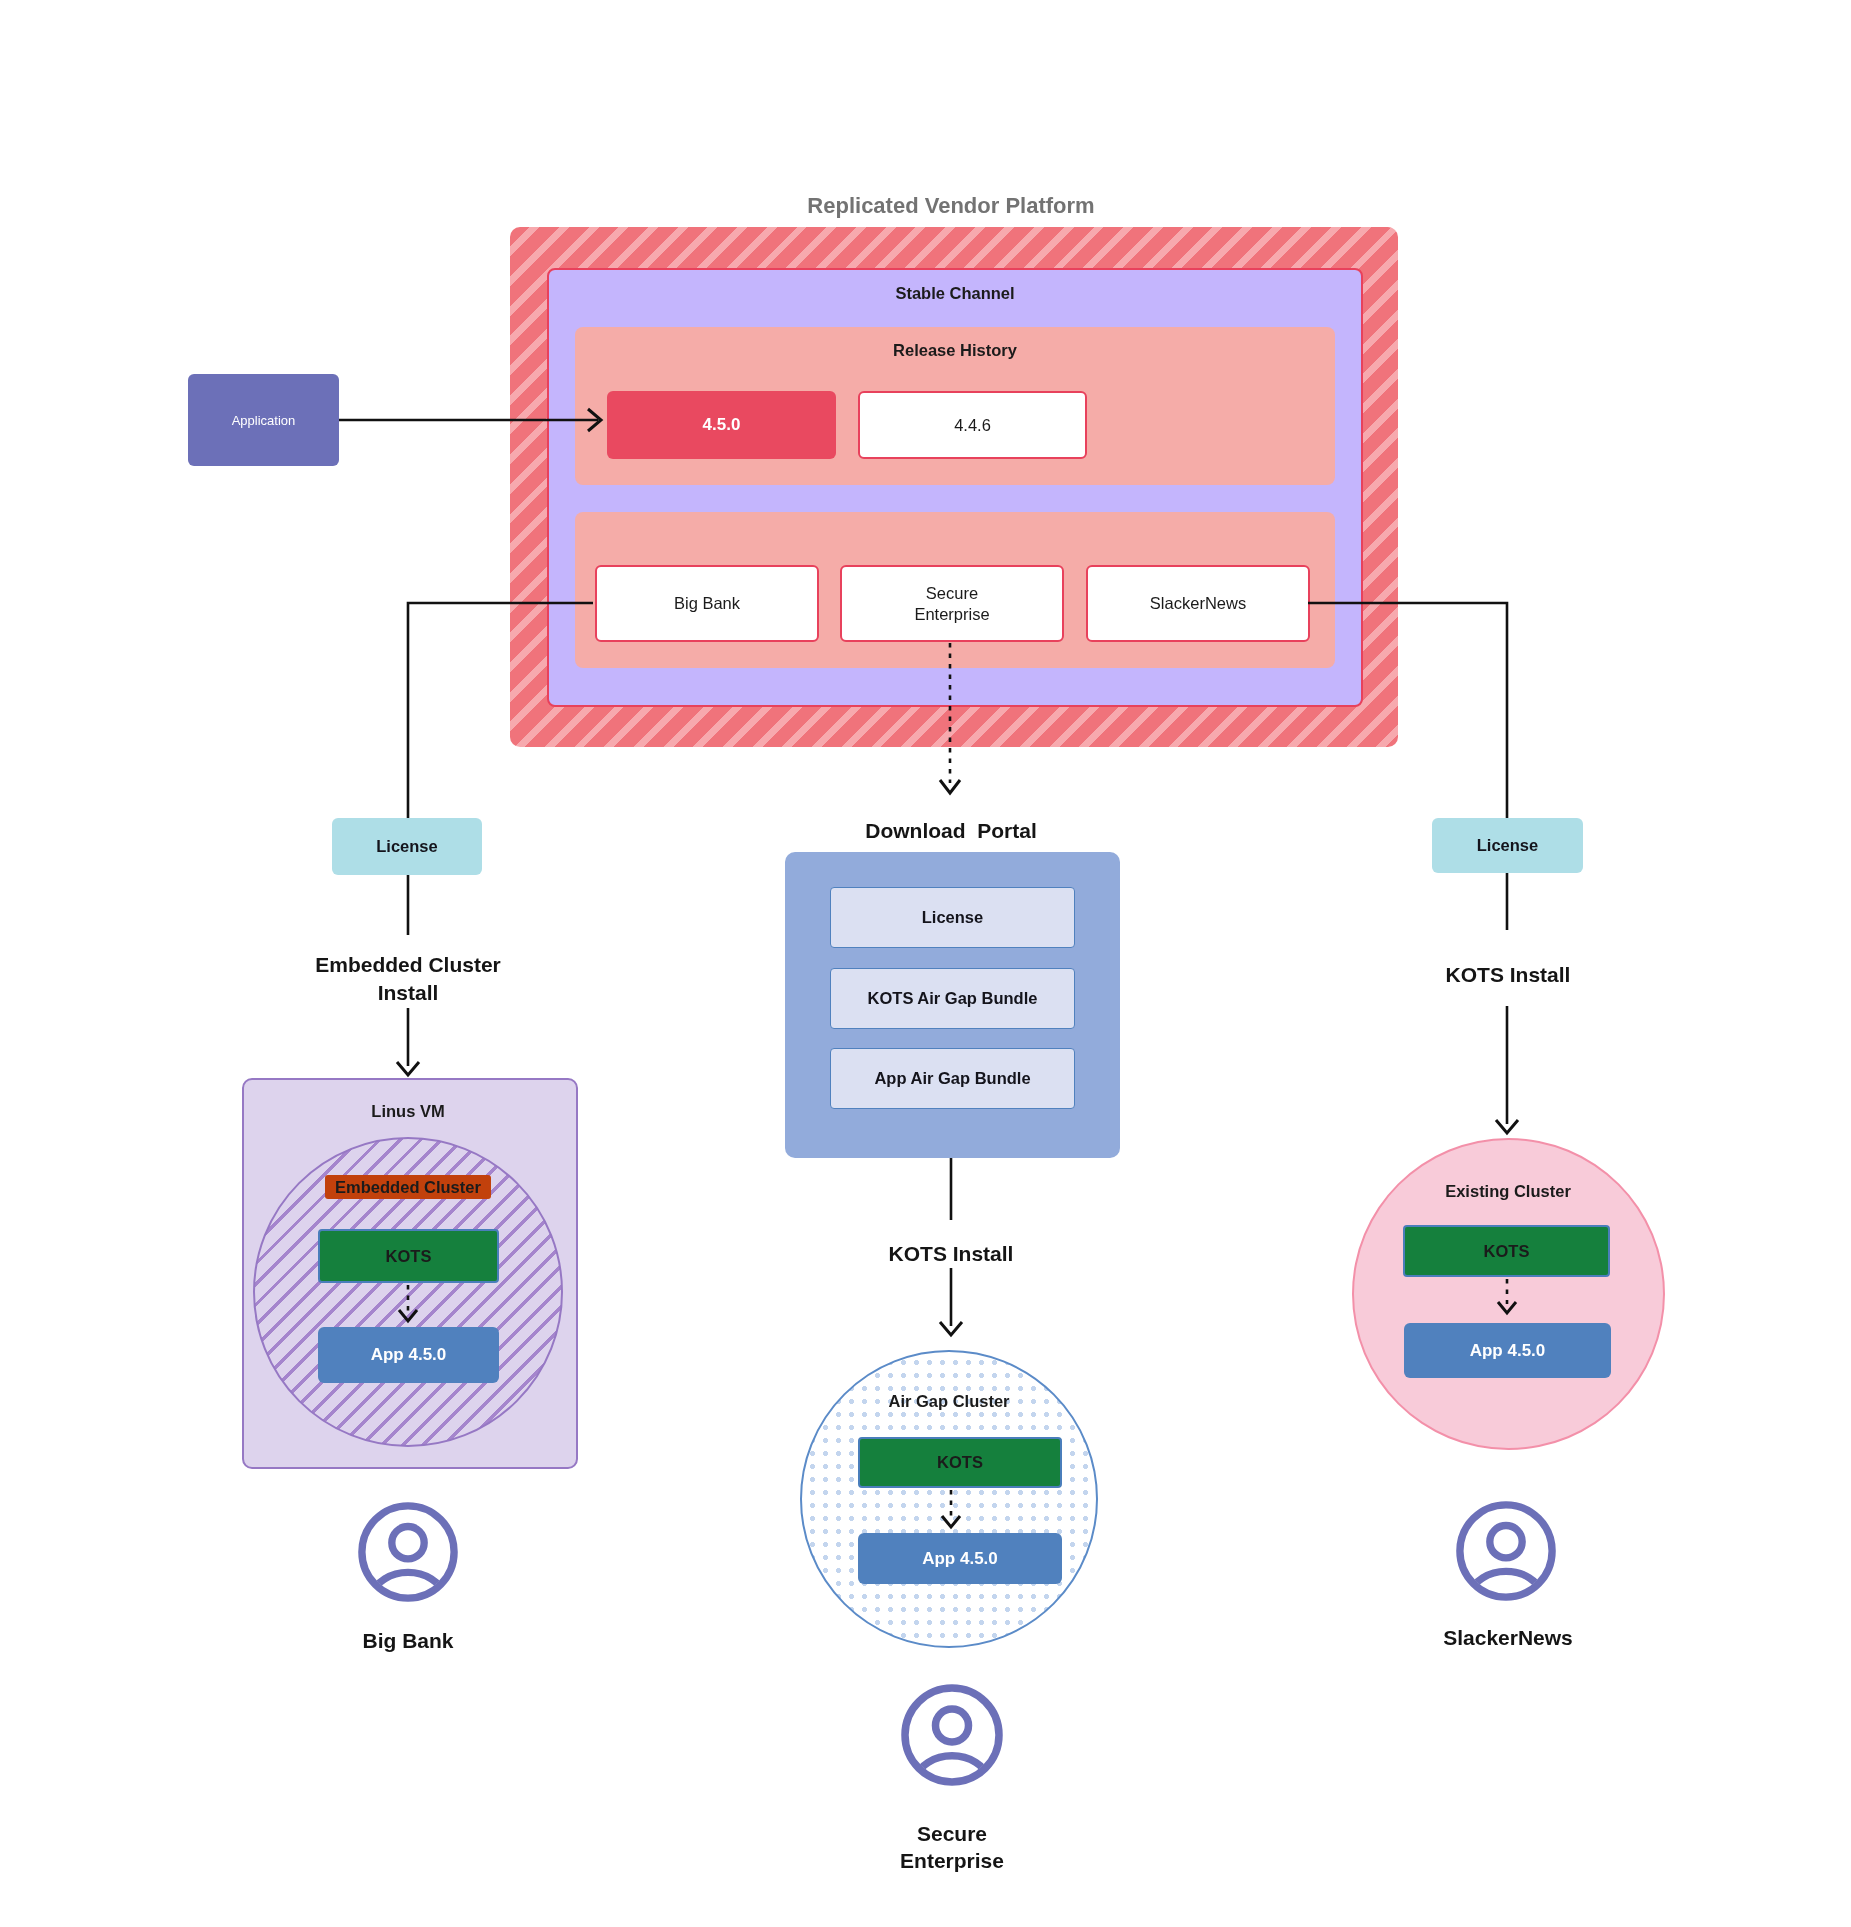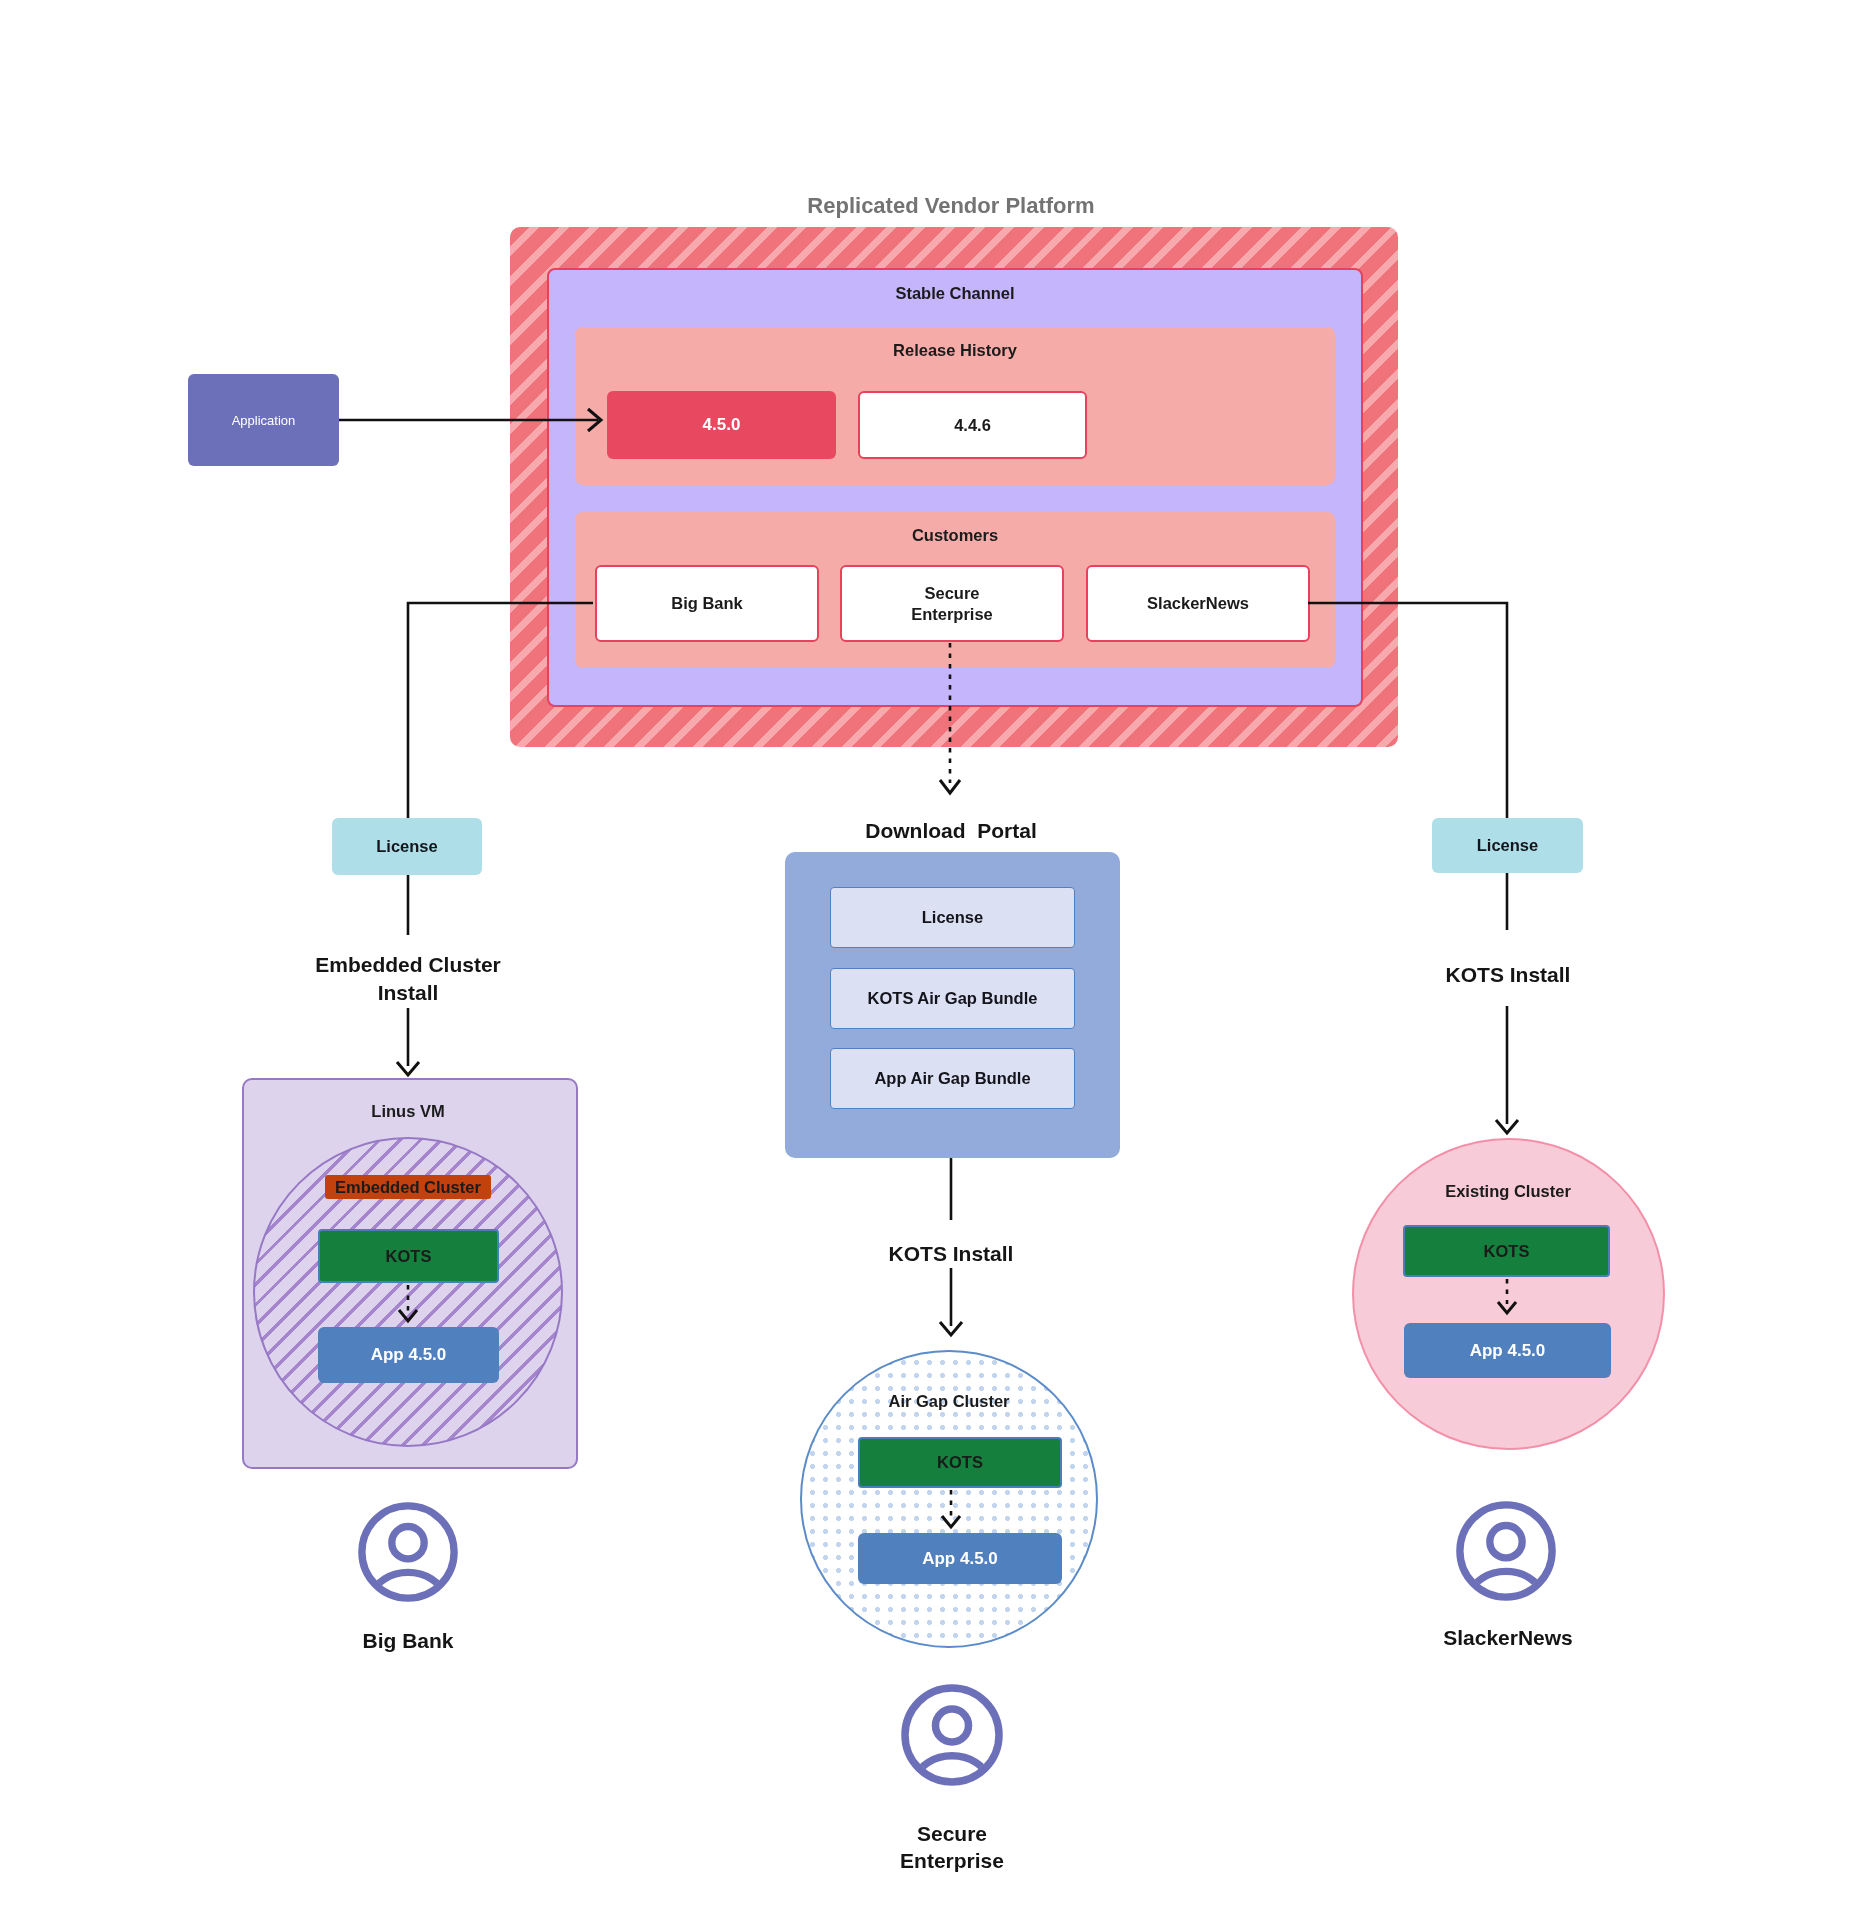--- a/index.html
+++ b/index.html
@@ -20,21 +20,21 @@
   .stable{
     left:547px;top:268px;width:812px;height:435px;border-radius:8px;
     background:#c4b5fd;border:2px solid #e8415c;
   }
   .section{position:absolute;background:#f5aca8;border-radius:8px;}
   .rel-history{left:26px;top:57px;width:760px;height:158px;}
   .customers{left:26px;top:242px;width:760px;height:156px;}
   .section-label{position:absolute;top:14px;left:0;width:100%;text-align:center;
                  font-size:16.5px;font-weight:600;color:#1b1b1b;}
   .white-chip{background:#ffffff;border:2px solid #e8415c;border-radius:6px;
-              font-size:16.5px;font-weight:700;color:#1b1b1b;line-height:1.25;}
+              font-size:16.5px;font-weight:400;color:#1b1b1b;line-height:1.25;}
   .red-chip{background:#e94960;border-radius:6px;color:#ffffff;font-size:17px;font-weight:600;}
 
   
   .purple-box{background:#6c70b8;border-radius:6px;color:#ffffff;font-size:13px;font-weight:400;}
   .cyan-box{background:#aedee7;border-radius:6px;font-size:16.5px;font-weight:600;color:#14141c;}
   .kots-box{background:#15803d;border:2px solid #4a7ebb;border-radius:4px;
             font-size:16.5px;font-weight:600;color:#1b1b1b;}
   .app-box{background:#5081be;border-radius:6px;color:#ffffff;font-size:17px;font-weight:600;}
 
   
@@ -85,21 +85,20 @@
   <div class="abs stable z1">
     <div class="section-label">Stable Channel</div>
 
     <div class="section rel-history">
       <div class="section-label">Release History</div>
       <div class="box red-chip" style="left:32px;top:64px;width:229px;height:68px;">4.5.0</div>
       <div class="box white-chip" style="left:283px;top:64px;width:229px;height:68px;">4.4.6</div>
     </div>
 
     <div class="section customers">
-      <div class="section-label">Customers</div>
       <div class="box white-chip" style="left:20px;top:53px;width:224px;height:77px;">Big Bank</div>
       <div class="box white-chip" style="left:265px;top:53px;width:224px;height:77px;">
         <span style="display:inline-block;width:110px;">Secure Enterprise</span>
       </div>
       <div class="box white-chip" style="left:511px;top:53px;width:224px;height:77px;">SlackerNews</div>
     </div>
   </div>
 
   <svg class="wires z2" width="1851" height="1927" viewBox="0 0 1851 1927">
     <g fill="none" stroke="#111111" stroke-width="2.6">

